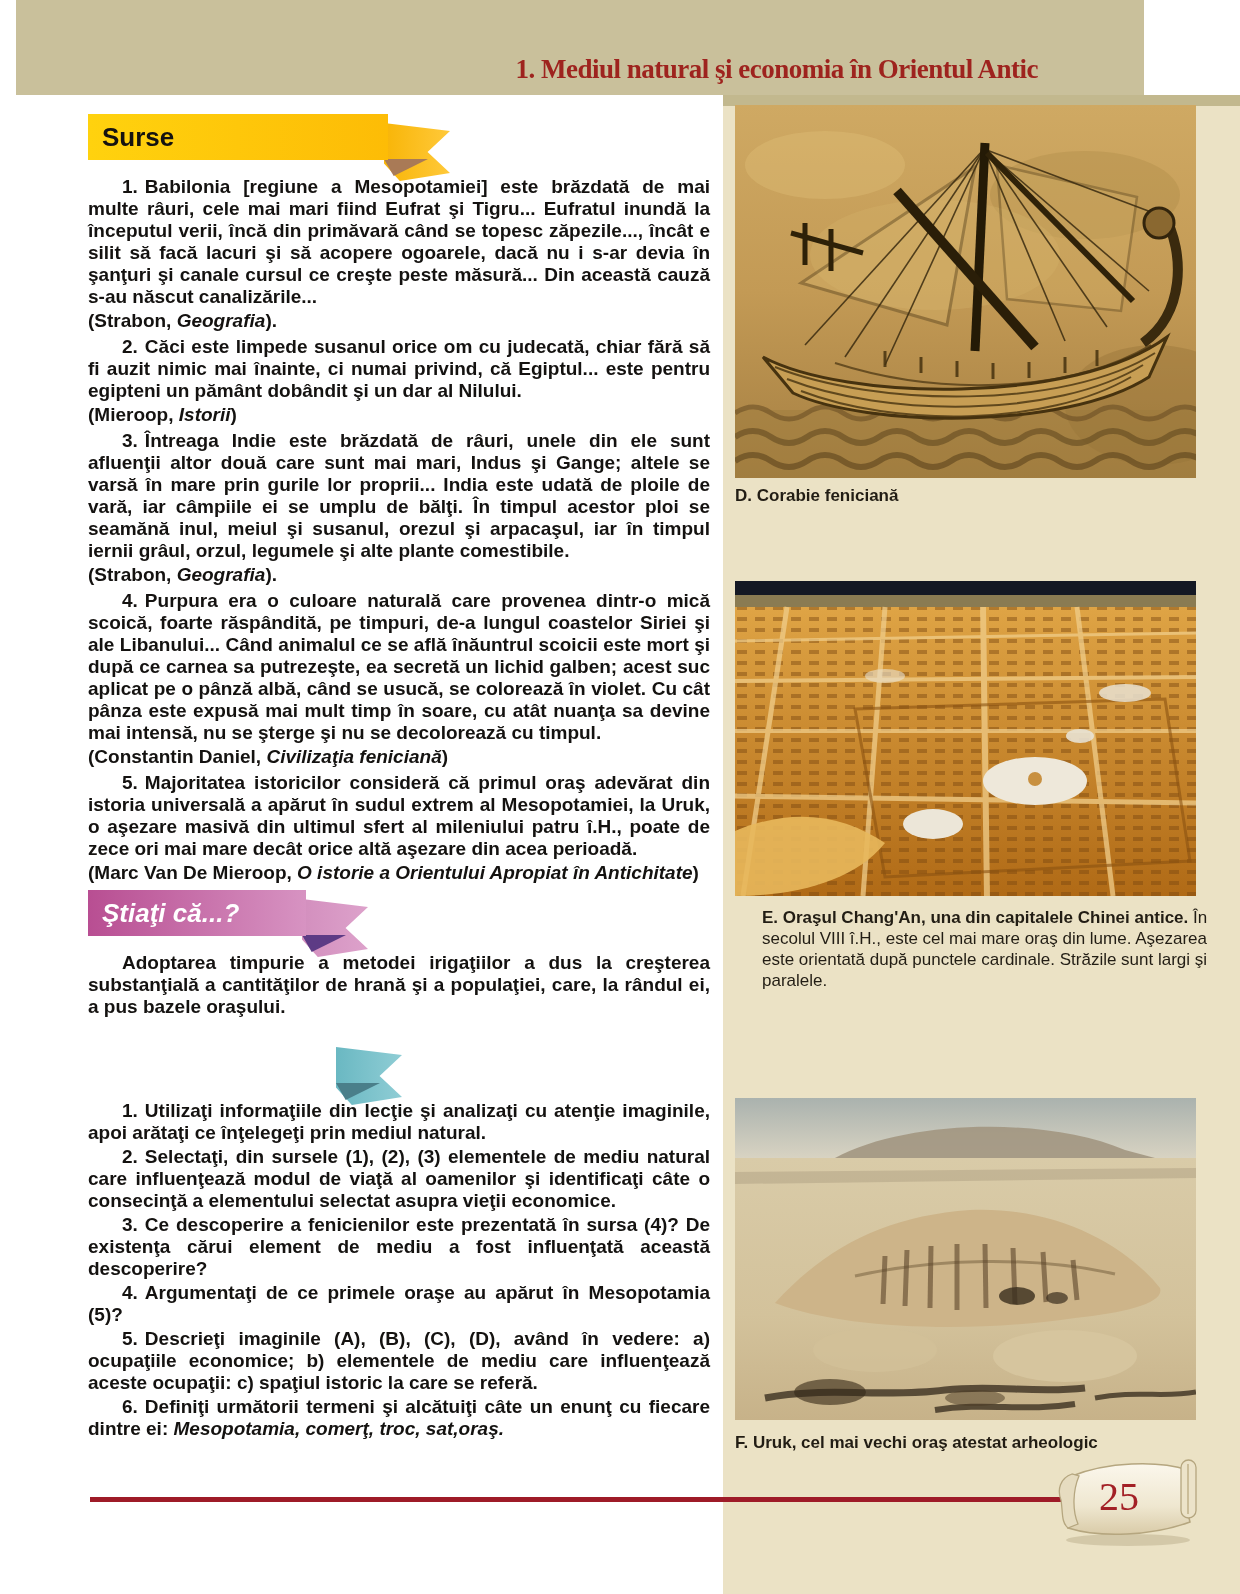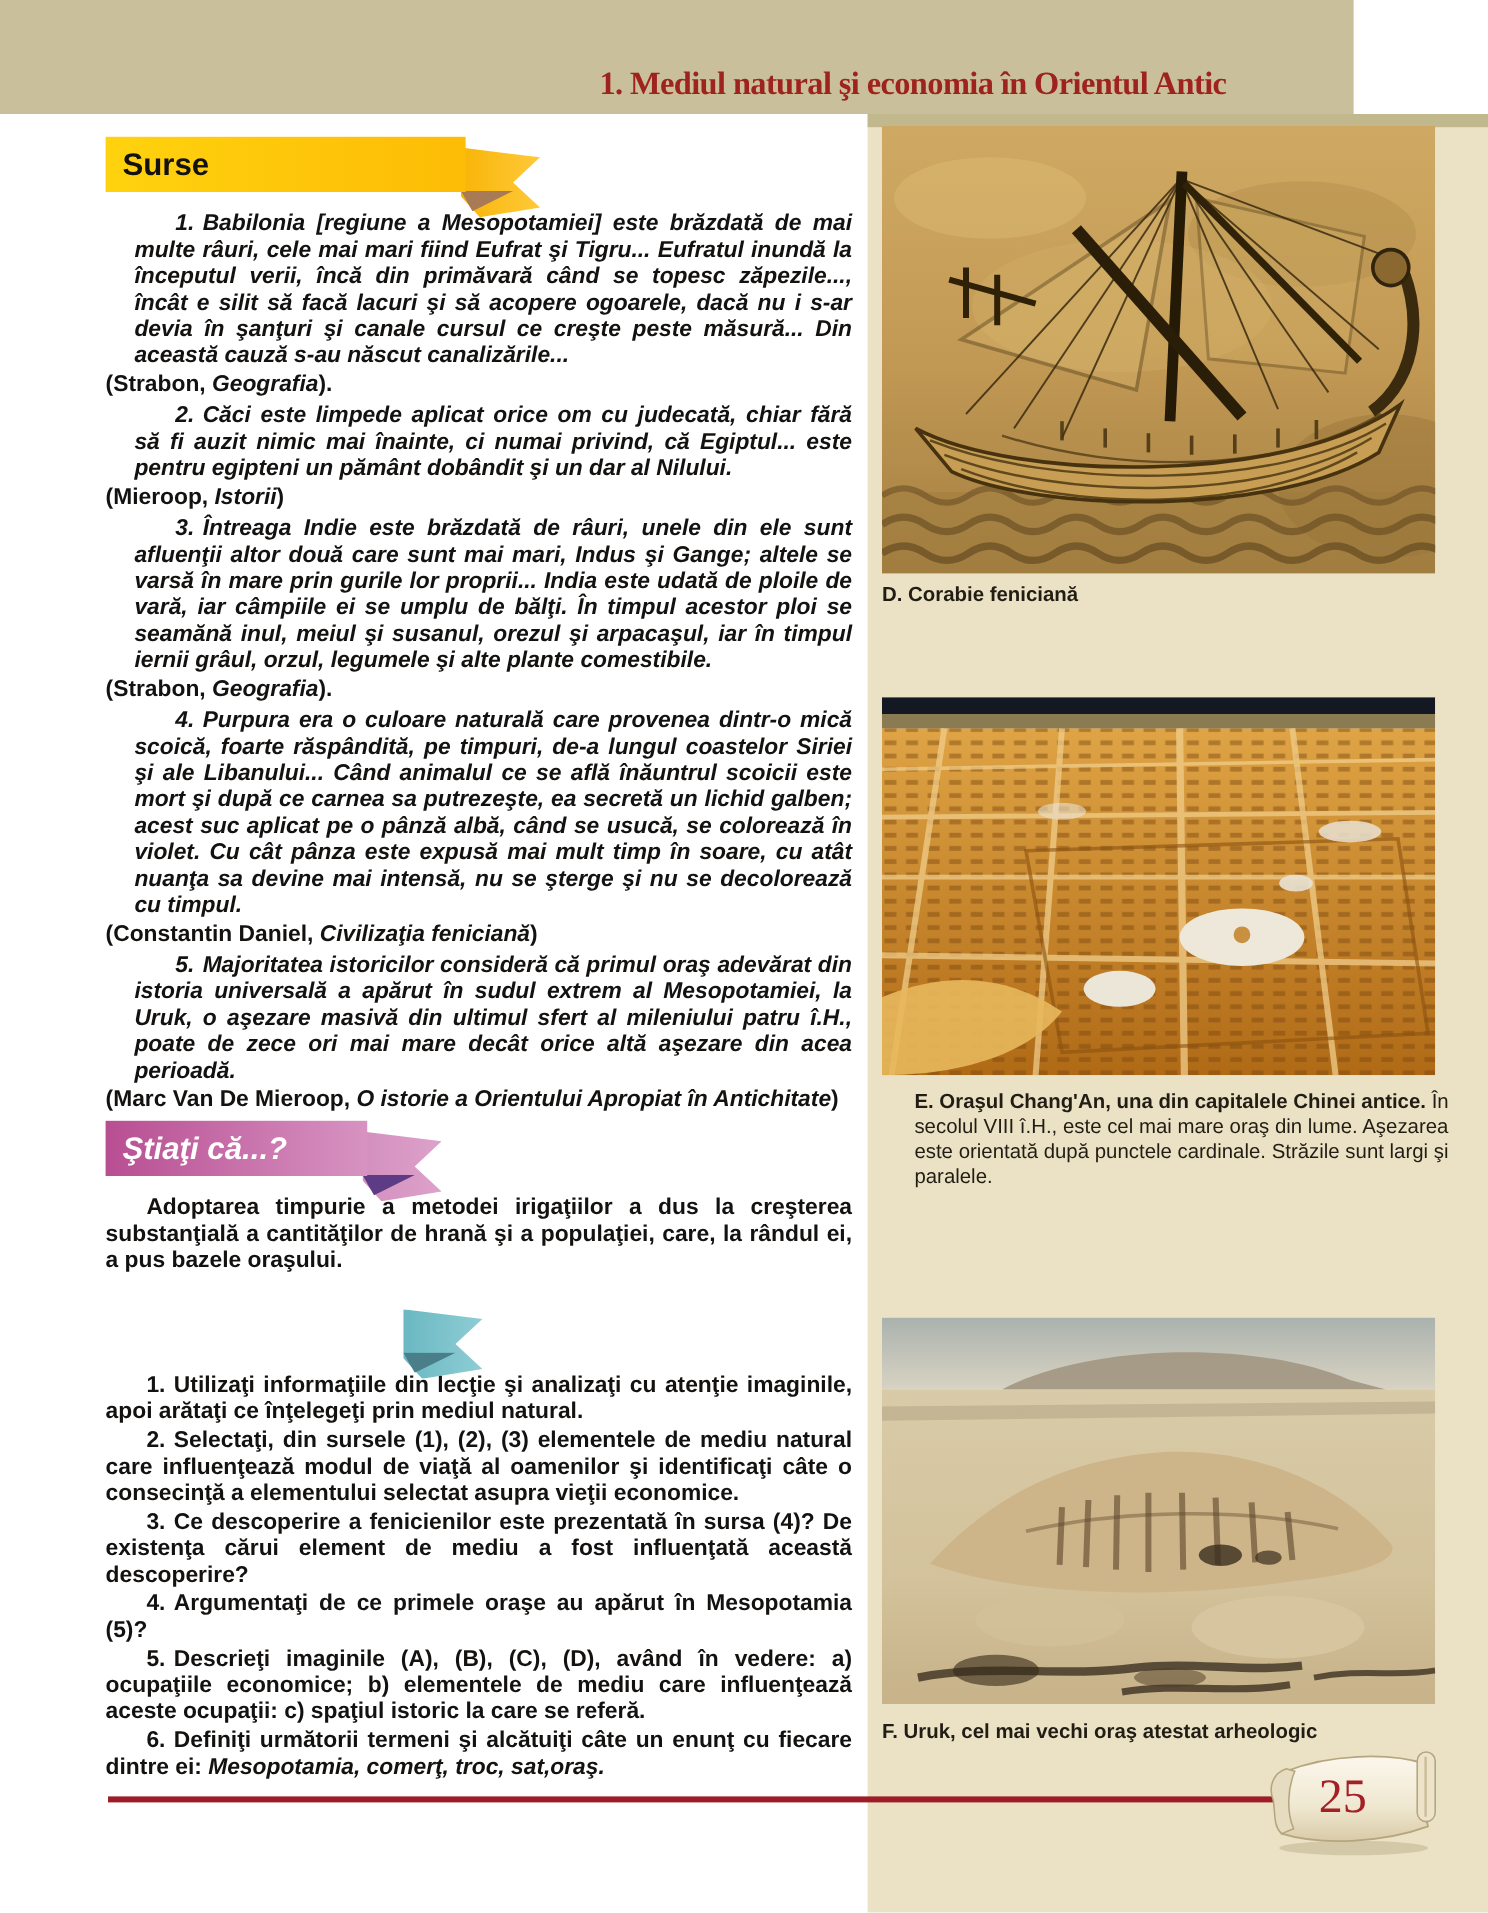--- a/index.html
+++ b/index.html
@@ -4,21 +4,21 @@
 <style>
   :root{
     --band:#c9c09b; --olive:#c2b88e; --beige:#ebe2c5; --title_red:#9e231e;
     --rule_red:#9e1b28; --ink:#141210;
   }
   *{margin:0;padding:0;box-sizing:border-box;}
   html,body{background:#fff;}
   .page{position:relative;width:1240px;height:1594px;background:#fff;overflow:hidden;
         font-family:"Liberation Sans",sans-serif;color:var(--ink);}
   
-  .band{position:absolute;left:0;top:0;width:1128px;height:95px;background:var(--band);}
+  .band{position:absolute;left:16px;top:0;width:1128px;height:95px;background:var(--band);}
   .band-title{position:absolute;top:54px;right:106px;font-family:"Liberation Serif",serif;
         font-weight:700;font-size:27px;letter-spacing:-0.5px;color:var(--title_red);white-space:nowrap;}
   
   .right-col{position:absolute;left:723px;top:95px;width:517px;height:1499px;background:var(--beige);}
   .olive-strip{position:absolute;left:0;top:0;width:517px;height:11px;background:var(--olive);}
   .fig{position:absolute;left:12px;width:461px;}
   .fig svg{display:block;width:461px;}
   .figcap{position:absolute;left:12px;width:452px;font-size:17px;line-height:21px;
         font-weight:700;color:#221d14;}
   .figcap .rest{font-weight:400;}
@@ -37,21 +37,21 @@
   .rb-surse .fold{left:296px;background:#a97a56;}
   .rb-stiati .body{width:218px;background:linear-gradient(90deg,#b84e92,#d793c2);}
   .rb-stiati .tail{left:214px;background:linear-gradient(90deg,#d38fbe,#dda2cb);}
   .rb-stiati .fold{left:214px;background:#5d3b85;}
   .rb-stiati .lbl{color:#fff;font-style:italic;}
   .rb-aplic .body{width:252px;background:linear-gradient(90deg,#2f8d9b,#6fbcc6);}
   .rb-aplic .tail{left:248px;background:linear-gradient(90deg,#6ab8c2,#8fcdd5);}
   .rb-aplic .fold{left:248px;background:#4a7f8a;}
   p.src,p.know,p.app{font-size:19px;line-height:22px;text-align:justify;text-indent:34px;
         margin:0 0 2px;}
-  p.src{font-style:italic;font-weight:700;margin-left:24px;}
+  p.src{font-weight:700;}
   p.know,p.app{font-weight:700;}
   .num{font-weight:700;margin-right:7px;}
   p.attr{font-size:19px;line-height:22px;font-weight:700;margin:0 0 4px;}
   p.attr i{font-style:italic;}
   p.app i{font-style:italic;}
   
   .rule-red{position:absolute;left:90px;top:1497px;width:972px;height:5px;background:var(--rule_red);}
   .page-scroll{position:absolute;left:1052px;top:1450px;width:152px;height:98px;}
   .pnum{position:absolute;left:0;top:0;width:152px;height:98px;display:flex;align-items:center;
         justify-content:center;padding:0 18px 6px 0;font-family:"Liberation Serif",serif;
@@ -221,21 +221,21 @@
       <div class="tail"></div>
       <div class="fold"></div>
       <div class="body">
           <span class="lbl">Surse</span>
         </div>
     </div>
 
     <p class="src"><b class="num">1.</b><span>Babilonia [regiune a Mesopotamiei] este brăzdată de mai multe râuri, cele mai mari fiind Eufrat şi Tigru... Eufratul inundă la începutul verii, încă din primăvară când se topesc zăpezile..., încât e silit să facă lacuri şi să acopere ogoarele, dacă nu i s-ar devia în şanţuri şi canale cursul ce creşte peste măsură... Din această cauză s-au născut canalizările...</span></p>
     <p class="attr"><span>(Strabon, </span><i>Geografia</i><span>).</span></p>
 
-    <p class="src"><b class="num">2.</b><span>Căci este limpede aplicat orice om cu judecată, chiar fără să fi auzit nimic mai înainte, ci numai privind, că Egiptul... este pentru egipteni un pământ dobândit şi un dar al Nilului.</span></p>
+    <p class="src"><b class="num">2.</b><span>Căci este limpede susanul orice om cu judecată, chiar fără să fi auzit nimic mai înainte, ci numai privind, că Egiptul... este pentru egipteni un pământ dobândit şi un dar al Nilului.</span></p>
     <p class="attr"><span>(Mieroop, </span><i>Istorii</i><span>)</span></p>
 
     <p class="src"><b class="num">3.</b><span>Întreaga Indie este brăzdată de râuri, unele din ele sunt afluenţii altor două care sunt mai mari, Indus şi Gange; altele se varsă în mare prin gurile lor proprii... India este udată de ploile de vară, iar câmpiile ei se umplu de bălţi. În timpul acestor ploi se seamănă inul, meiul şi susanul, orezul şi arpacaşul, iar în timpul iernii grâul, orzul, legumele şi alte plante comestibile.</span></p>
     <p class="attr"><span>(Strabon, </span><i>Geografia</i><span>).</span></p>
 
     <p class="src"><b class="num">4.</b><span>Purpura era o culoare naturală care provenea dintr-o mică scoică, foarte răspândită, pe timpuri, de-a lungul coastelor Siriei şi ale Libanului... Când animalul ce se află înăuntrul scoicii este mort şi după ce carnea sa putrezeşte, ea secretă un lichid galben; acest suc aplicat pe o pânză albă, când se usucă, se colorează în violet. Cu cât pânza este expusă mai mult timp în soare, cu atât nuanţa sa devine mai intensă, nu se şterge şi nu se decolorează cu timpul.</span></p>
     <p class="attr"><span>(Constantin Daniel, </span><i>Civilizaţia feniciană</i><span>)</span></p>
 
     <p class="src"><b class="num">5.</b><span>Majoritatea istoricilor consideră că primul oraş adevărat din istoria universală a apărut în sudul extrem al Mesopotamiei, la Uruk, o aşezare masivă din ultimul sfert al mileniului patru î.H., poate de zece ori mai mare decât orice altă aşezare din acea perioadă.</span></p>
     <p class="attr"><span>(Marc Van De Mieroop, </span><i>O istorie a Orientului Apropiat în Antichitate</i><span>)</span></p>

